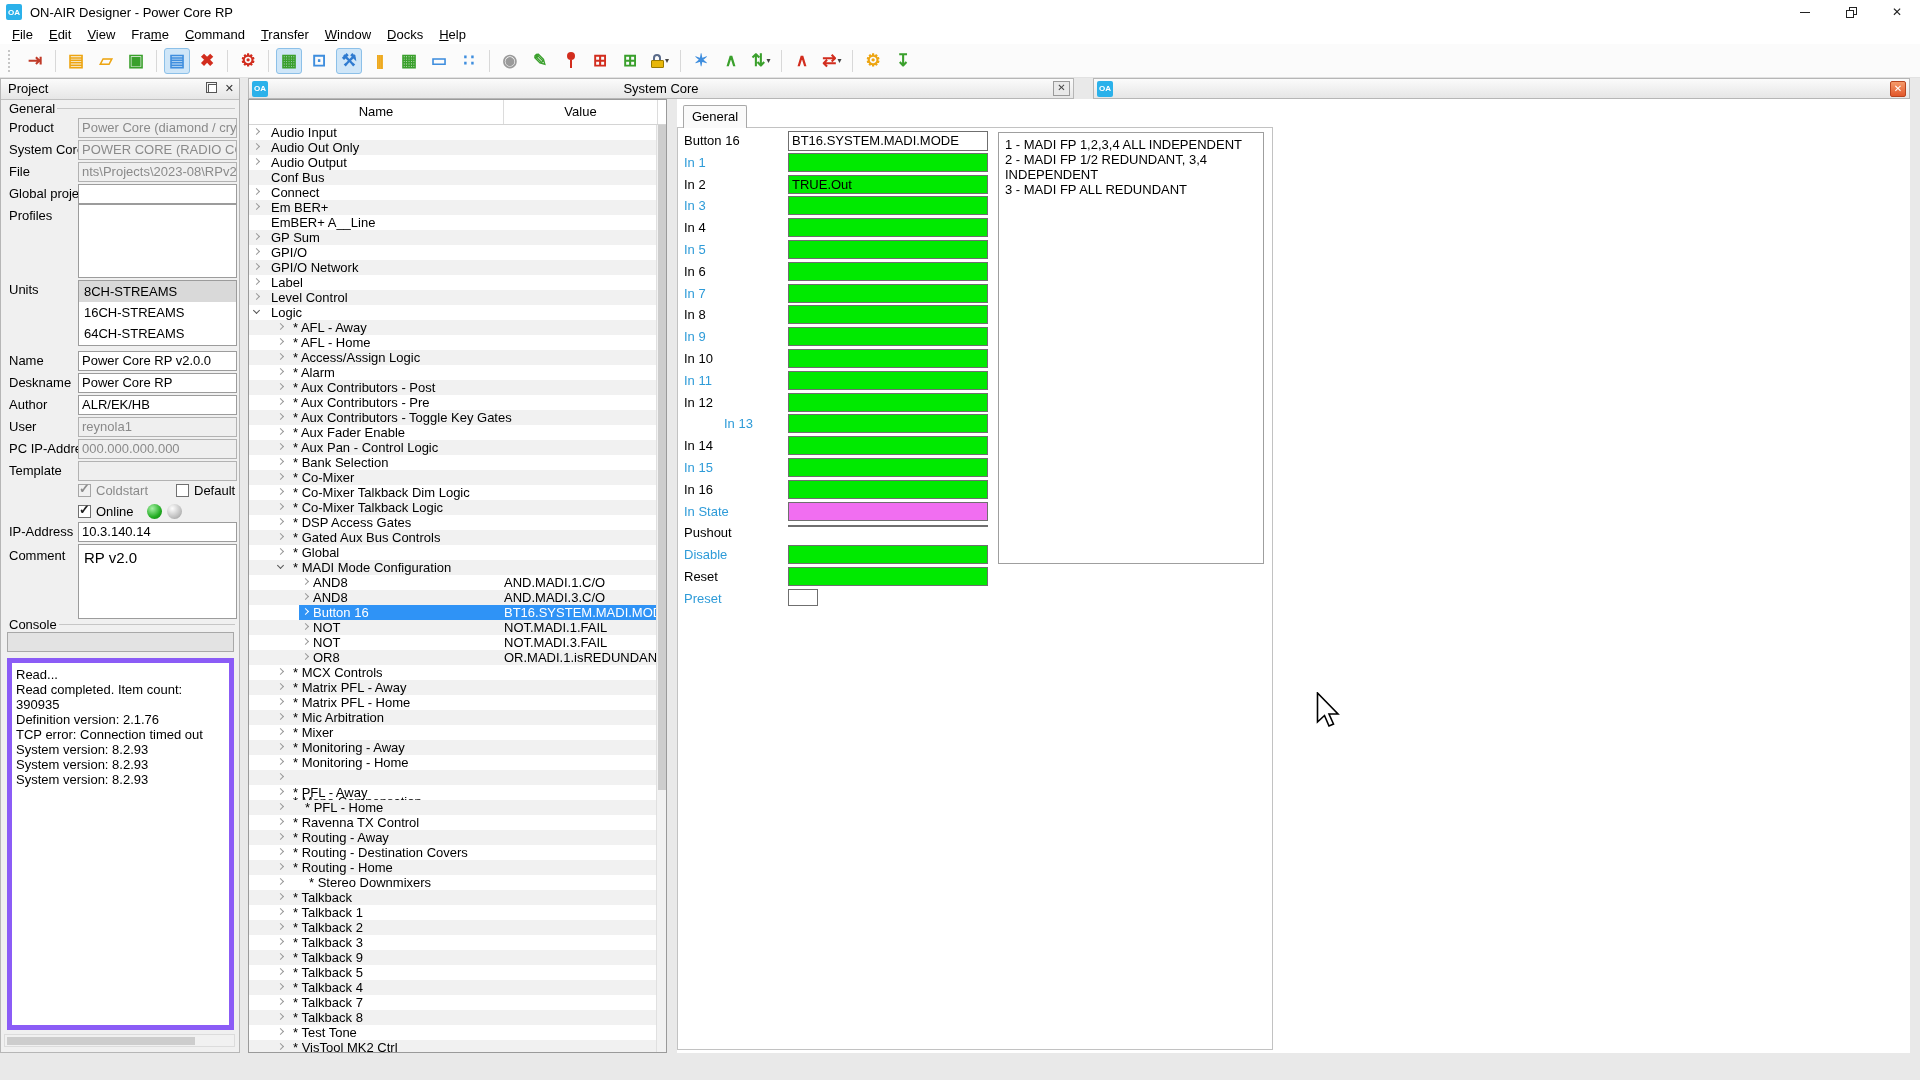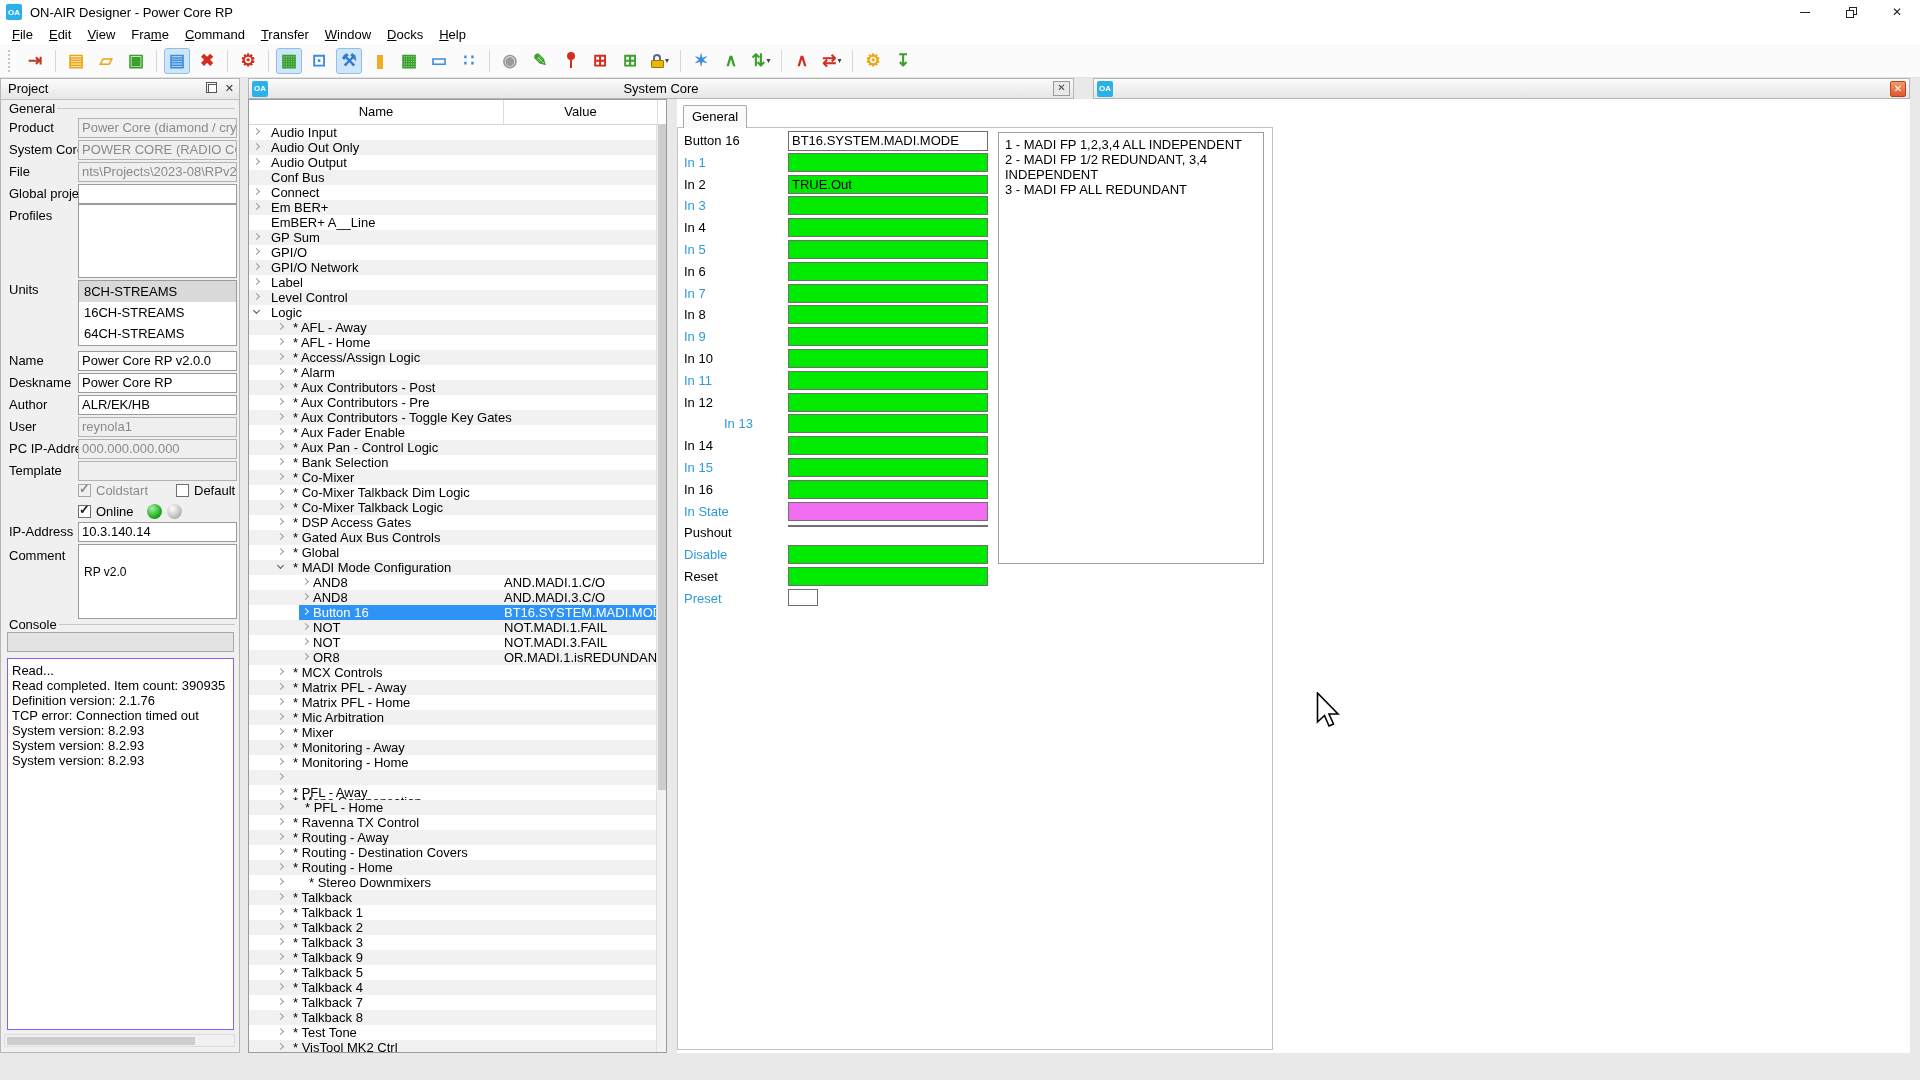--- a/index.html
+++ b/index.html
@@ -52,21 +52,21 @@
 .unit-item{height:21px;line-height:21px;padding-left:5px;font-size:13px;white-space:nowrap}
 .unit-item.sel{background:#d9d9d9}
 .cb{width:13px;height:13px;border:1px solid #707070;background:#fff;display:inline-block;position:relative;flex:none}
 .cb.checked::after{content:"✓";position:absolute;left:0;top:-4px;font-size:13px;font-weight:bold;color:#222}
 .cb.dis{border-color:#a6a6a6;background:#f1f1f1}
 .cb.dis::after{color:#8d8d8d}
 .cbrow{position:absolute;display:flex;align-items:center;gap:5px;font-size:13px;white-space:nowrap;overflow:hidden}
 .led{width:15px;height:15px;border-radius:50%;flex:none}
 .led.green{background:radial-gradient(circle at 35% 30%,#a6f0a6,#23ad23 60%,#0e7a0e)}
 .led.gray{background:radial-gradient(circle at 35% 30%,#fdfdfd,#bcbcbc 65%,#8f8f8f)}
-.console-log{position:absolute;left:6px;width:227px;background:#fff;border:1px solid #8b5cf6;font-size:13px;line-height:15px;padding:4px 4px;overflow:hidden}
+.console-log{position:absolute;left:6px;width:227px;background:#fff;border:5px solid #8b5cf6;font-size:13px;line-height:15px;padding:4px 4px;overflow:hidden}
 .console-bar{position:absolute;left:6px;width:227px;height:20px;background:#e3e3e3;border:1px solid #a8a8a8}
 .hscroll{position:absolute;background:#f1f1f1;border:1px solid #dcdcdc}
 .hscroll .thumb{position:absolute;background:#cdcdcd}
 
 
 #tree{position:absolute;left:248px;top:99px;width:419px;height:954px;background:#fff;border:1px solid #9a9a9a;overflow:hidden}
 .tree-header{position:absolute;top:0;left:0;right:0;height:25px;background:#fff;border-bottom:1px solid #d4d4d4}
 .th-name{position:absolute;left:0;width:254px;text-align:center;line-height:24px;font-size:13px}
 .th-value{position:absolute;left:254px;width:155px;text-align:center;line-height:24px;font-size:13px;border-left:1px solid #dcdcdc;border-right:1px solid #dcdcdc}
 .tree-rows{position:absolute;top:25px;left:0;width:409px;height:929px;overflow:hidden}
@@ -288,21 +288,21 @@
     <span class="cb checked"></span>
     <span>Online</span>
     <span class="led green" style="margin-left:8px"></span>
     <span class="led gray"></span>
   </div>
 
   <div class="prow-label" style="top:443px">IP-Address</div>
   <div class="pfield" style="top:443px">10.3.140.14</div>
 
   <div class="prow-label" style="top:467px">Comment</div>
-  <div class="pbox" style="top:465px;height:75px;padding:20px 5px;font-size:12px">RP v2.0</div>
+  <div class="pbox" style="top:465px;height:75px;padding:4px 5px;font-size:15px">RP v2.0</div>
 
   <div class="grp-label" style="top:538px">Console</div>
   <div class="grp-line" style="left:58px;right:4px;top:545px"></div>
   <div class="console-bar" style="top:553px"></div>
   <div class="console-log" id="console-log" style="top:579px;height:372px">
       <div>Read...</div>
       <div>Read completed. Item count: 390935</div>
       <div>Definition version: 2.1.76</div>
       <div>TCP error: Connection timed out</div>
       <div>System version: 8.2.93</div>

